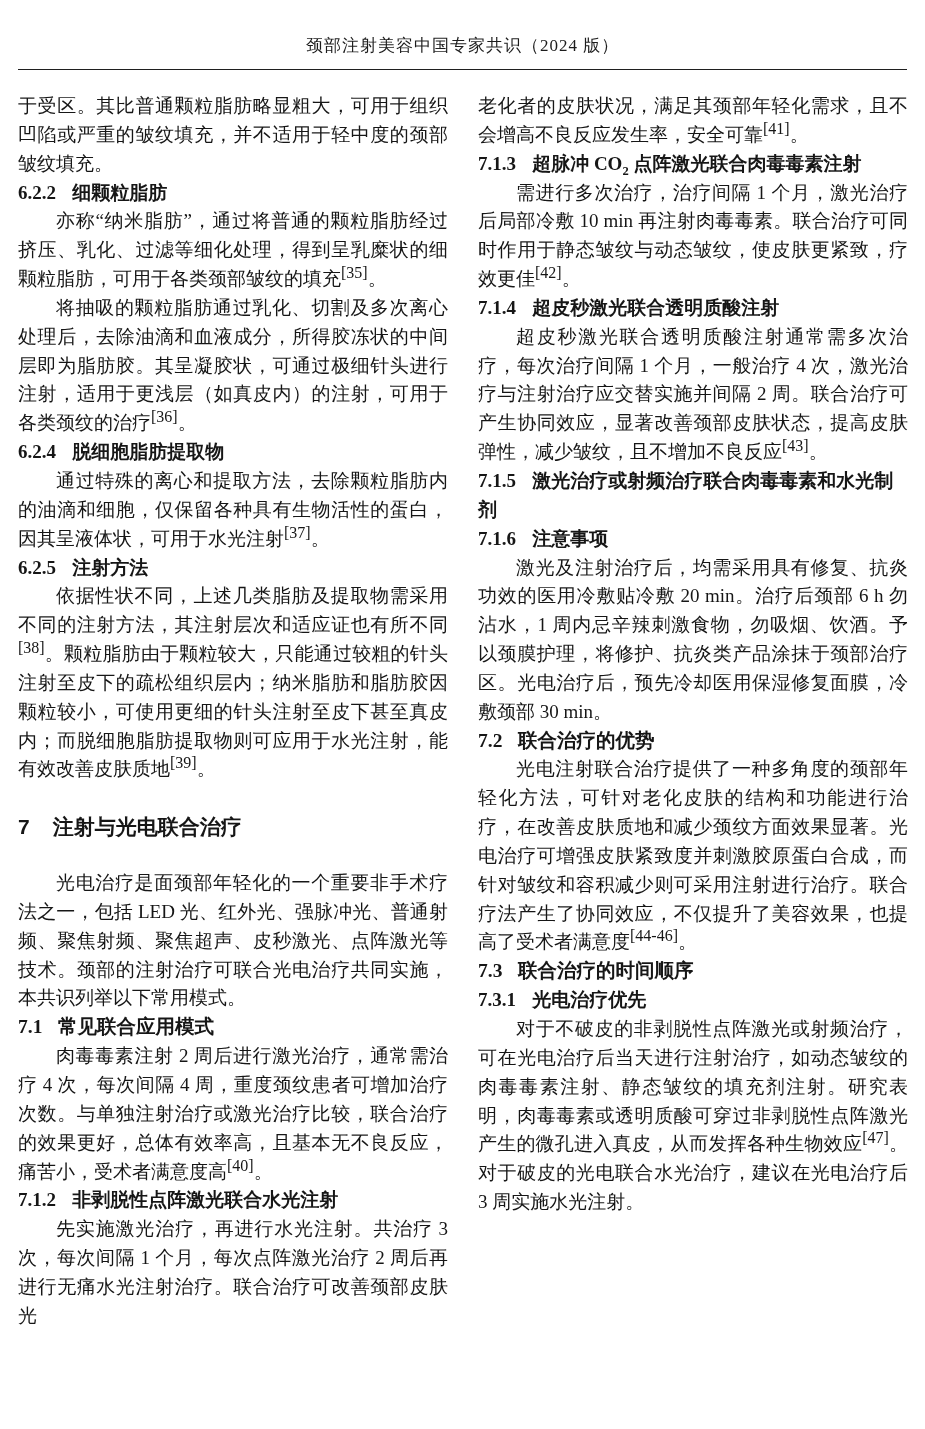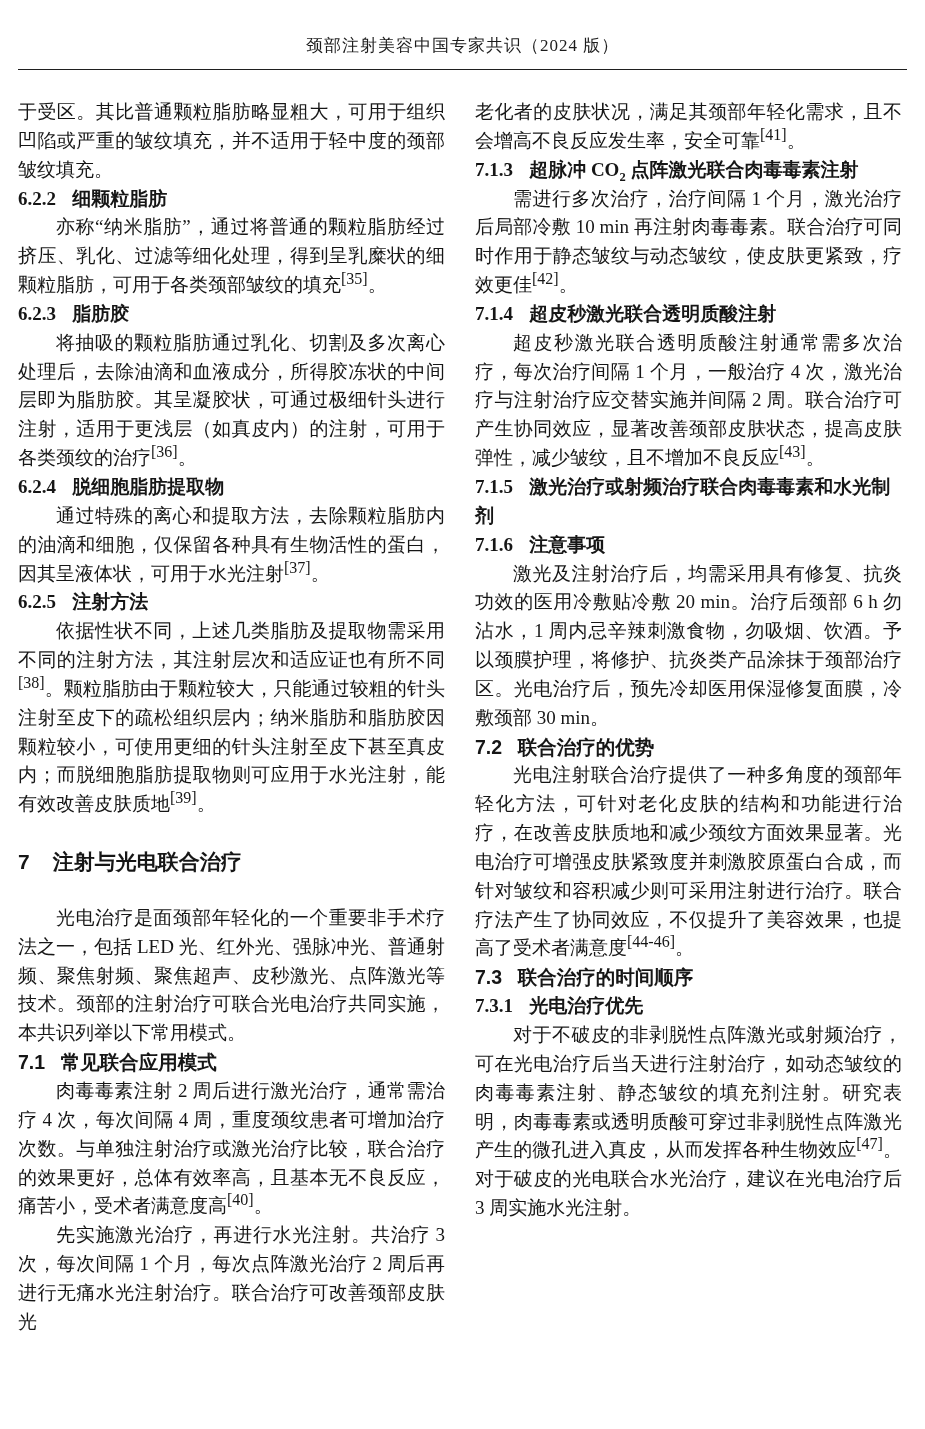--- a/index.html
+++ b/index.html
@@ -23,43 +23,43 @@
     margin: 12px 18px 0 18px;
     border: none;
     border-top: 1.7px solid #1f1f1f;
     height: 0;
   }
 
   
   .content {
     display: flex;
     gap: 30px;
-    padding: 0 23px 0 18px;
-    margin-top: 28px;
+    padding: 0 17px 0 18px;
+    margin-top: 22px;
   }
   .col {
     width: 430px;
     font-size: 19px;
     line-height: 28.85px;
     text-align: justify;
   }
   .blk-p { margin: 0; }
   .blk-p.indent { text-indent: 2em; }
 
   .blk-h1 {
     font-family: "Liberation Sans", "DejaVu Sans", sans-serif;
     font-weight: bold;
     font-size: 21px;
     margin: 29px 0 27px 0;
     text-align: left;
   }
   .blk-h1 .h-num { margin-right: 1.1em; }
 
   .blk-h2 {
-    font-family: Liberation Sans, sans-serif;
+    font-family: Liberation Serif, serif;
     font-weight: bold;
     font-size: 19.5px;
     text-align: left;
   }
   .blk-h2 .h-num { margin-right: 0.8em; }
 
   .blk-h3 { font-weight: bold; text-align: left; }
   .blk-h3 .h-num { margin-right: 0.85em; }
 
   sup.ref {
@@ -100,30 +100,30 @@
   <div class="header">
     <div class="header-title">颈部注射美容中国专家共识（2024 版）</div>
     <hr class="header-rule">
   </div>
 
   <div class="content">
     <div class="col" id="col-left">
         <p class="blk-p"><span>于受区。其比普通颗粒脂肪略显粗大，可用于组织凹陷或严重的皱纹填充，并不适用于轻中度的颈部皱纹填充。</span></p>
         <div class="blk-h3"><span class="h-num">6.2.2</span><span>细颗粒脂肪</span></div>
         <p class="blk-p indent"><span>亦称“纳米脂肪”，通过将普通的颗粒脂肪经过挤压、乳化、过滤等细化处理，得到呈乳糜状的细颗粒脂肪，可用于各类颈部皱纹的填充</span><sup class="ref">[35]</sup><span>。</span></p>
-        <div class="blk-h3"><span class="h-num">6.2.3</span><span>脂肪胶</span></div>
         <p class="blk-p indent"><span>将抽吸的颗粒脂肪通过乳化、切割及多次离心处理后，去除油滴和血液成分，所得胶冻状的中间层即为脂肪胶。其呈凝胶状，可通过极细针头进行注射，适用于更浅层（如真皮内）的注射，可用于各类颈纹的治疗</span><sup class="ref">[36]</sup><span>。</span></p>
         <div class="blk-h3"><span class="h-num">6.2.4</span><span>脱细胞脂肪提取物</span></div>
         <p class="blk-p indent"><span>通过特殊的离心和提取方法，去除颗粒脂肪内的油滴和细胞，仅保留各种具有生物活性的蛋白，因其呈液体状，可用于水光注射</span><sup class="ref">[37]</sup><span>。</span></p>
         <div class="blk-h3"><span class="h-num">6.2.5</span><span>注射方法</span></div>
         <p class="blk-p indent"><span>依据性状不同，上述几类脂肪及提取物需采用不同的注射方法，其注射层次和适应证也有所不同</span><sup class="ref">[38]</sup><span>。颗粒脂肪由于颗粒较大，只能通过较粗的针头注射至皮下的疏松组织层内；纳米脂肪和脂肪胶因颗粒较小，可使用更细的针头注射至皮下甚至真皮内；而脱细胞脂肪提取物则可应用于水光注射，能有效改善皮肤质地</span><sup class="ref">[39]</sup><span>。</span></p>
         <div class="blk-h1"><span class="h-num">7</span><span>注射与光电联合治疗</span></div>
         <p class="blk-p indent"><span>光电治疗是面颈部年轻化的一个重要非手术疗法之一，包括 LED 光、红外光、强脉冲光、普通射频、聚焦射频、聚焦超声、皮秒激光、点阵激光等技术。颈部的注射治疗可联合光电治疗共同实施，本共识列举以下常用模式。</span></p>
         <div class="blk-h2"><span class="h-num">7.1</span><span>常见联合应用模式</span></div>
         <p class="blk-p indent"><span>肉毒毒素注射 2 周后进行激光治疗，通常需治疗 4 次，每次间隔 4 周，重度颈纹患者可增加治疗次数。与单独注射治疗或激光治疗比较，联合治疗的效果更好，总体有效率高，且基本无不良反应，痛苦小，受术者满意度高</span><sup class="ref">[40]</sup><span>。</span></p>
+        <div class="blk-h3"><span class="h-num">7.1.2</span><span>非剥脱性点阵激光联合水光注射</span></div>
         <p class="blk-p indent"><span>先实施激光治疗，再进行水光注射。共治疗 3 次，每次间隔 1 个月，每次点阵激光治疗 2 周后再进行无痛水光注射治疗。联合治疗可改善颈部皮肤光</span></p>
       </div>
     <div class="col" id="col-right">
         <p class="blk-p"><span>老化者的皮肤状况，满足其颈部年轻化需求，且不会增高不良反应发生率，安全可靠</span><sup class="ref">[41]</sup><span>。</span></p>
         <div class="blk-h3"><span class="h-num">7.1.3</span><span>超脉冲 CO</span><sub class="sb">2</sub><span> 点阵激光联合肉毒毒素注射</span></div>
         <p class="blk-p indent"><span>需进行多次治疗，治疗间隔 1 个月，激光治疗后局部冷敷 10 min 再注射肉毒毒素。联合治疗可同时作用于静态皱纹与动态皱纹，使皮肤更紧致，疗效更佳</span><sup class="ref">[42]</sup><span>。</span></p>
         <div class="blk-h3"><span class="h-num">7.1.4</span><span>超皮秒激光联合透明质酸注射</span></div>
         <p class="blk-p indent"><span>超皮秒激光联合透明质酸注射通常需多次治疗，每次治疗间隔 1 个月，一般治疗 4 次，激光治疗与注射治疗应交替实施并间隔 2 周。联合治疗可产生协同效应，显著改善颈部皮肤状态，提高皮肤弹性，减少皱纹，且不增加不良反应</span><sup class="ref">[43]</sup><span>。</span></p>
         <div class="blk-h3"><span class="h-num">7.1.5</span><span>激光治疗或射频治疗联合肉毒毒素和水光制剂</span></div>
         <div class="blk-h3"><span class="h-num">7.1.6</span><span>注意事项</span></div>

